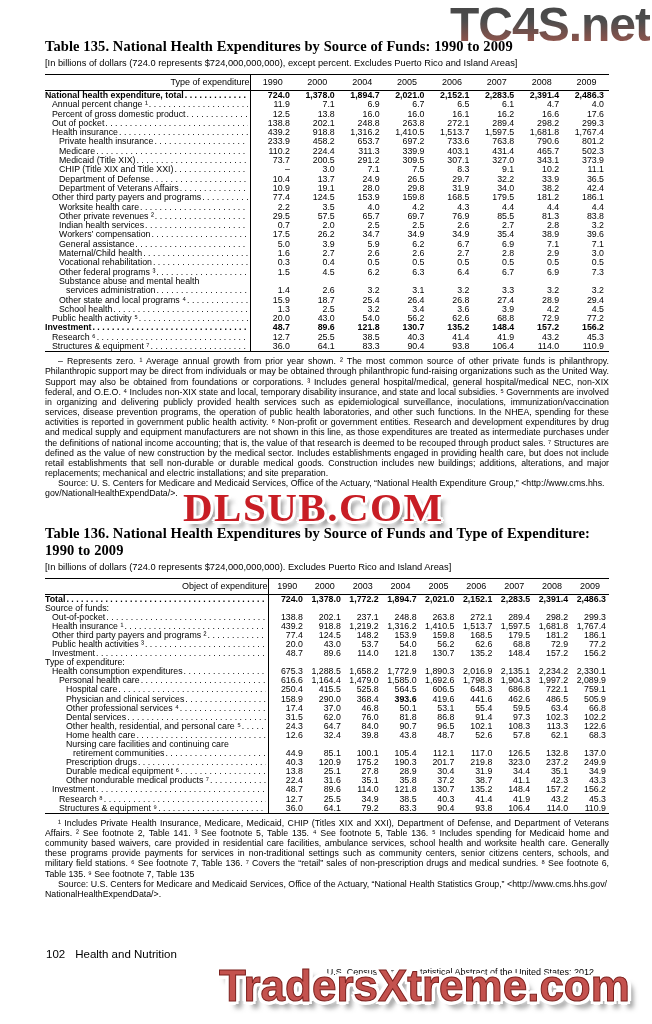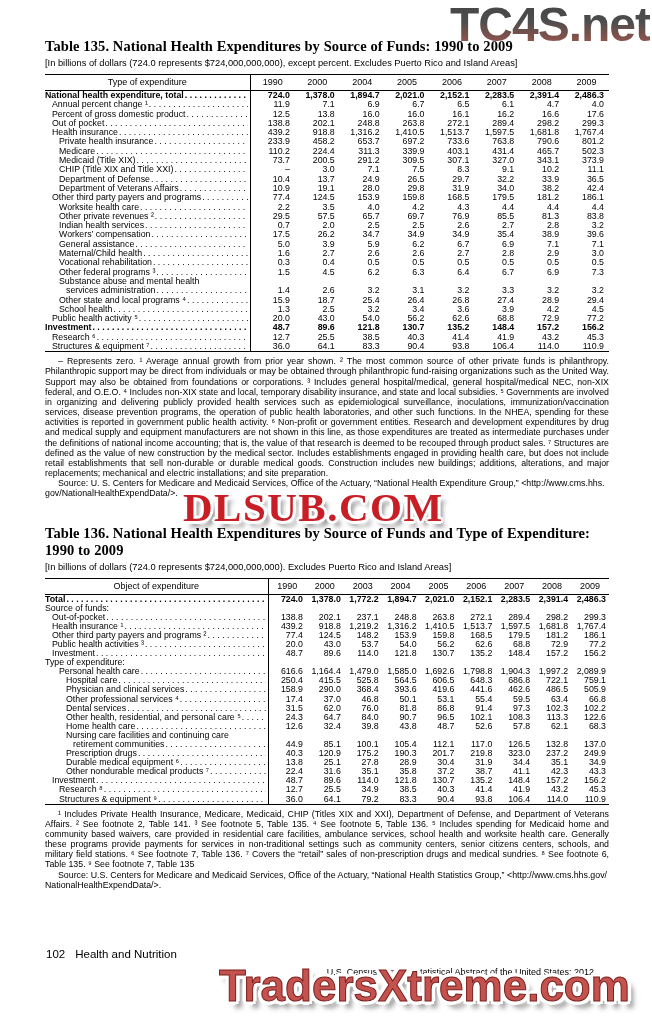--- a/index.html
+++ b/index.html
@@ -39,21 +39,21 @@
     border-top:1.6px solid #000;
     border-bottom:1.6px solid #000;
     font-size:8.8px;
   }
   .stat-table th{
     font-weight:normal;
     border-bottom:1px solid #000;
     padding:2px 0 3px 0;
     font-size:9px;
   }
-  .stat-table th.stub{text-align:center;}
+  .stat-table th.stub{text-align:right;}
   .stat-table th.yr{text-align:center;}
   .stat-table .first{border-left:1px solid #000;}
   .stat-table td{
     padding:0;
     vertical-align:bottom;
     line-height:9.3px;
   }
   #t136 td{line-height:9.1px;}
   .stat-table td.val{text-align:right;}
   .stat-table tr.bold{font-weight:bold;}
@@ -765,20 +765,37 @@
               <td class="val" style="padding-right: 3px;"></td>
               <td class="val" style="padding-right: 3px;"></td>
               <td class="val" style="padding-right: 3px;"></td>
               <td class="val" style="padding-right: 3px;"></td>
               <td class="val" style="padding-right: 3px;"></td>
               <td class="val" style="padding-right: 3px;"></td>
               <td class="val" style="padding-right: 3px;"></td>
             </tr>
             <tr>
               <td class="lbl">
+                <div class="lf" style="padding-left: 7px;">
+                  <span class="txt">Health consumption expenditures</span>
+                  <span class="dots"></span>
+                </div>
+              </td>
+              <td class="val first" style="padding-right: 3px;">675.3</td>
+              <td class="val" style="padding-right: 3px;">1,288.5</td>
+              <td class="val" style="padding-right: 3px;">1,658.2</td>
+              <td class="val" style="padding-right: 3px;">1,772.9</td>
+              <td class="val" style="padding-right: 3px;">1,890.3</td>
+              <td class="val" style="padding-right: 3px;">2,016.9</td>
+              <td class="val" style="padding-right: 3px;">2,135.1</td>
+              <td class="val" style="padding-right: 3px;">2,234.2</td>
+              <td class="val" style="padding-right: 3px;">2,330.1</td>
+            </tr>
+            <tr>
+              <td class="lbl">
                 <div class="lf" style="padding-left: 14px;">
                   <span class="txt">Personal health care</span>
                   <span class="dots"></span>
                 </div>
               </td>
               <td class="val first" style="padding-right: 3px;">616.6</td>
               <td class="val" style="padding-right: 3px;">1,164.4</td>
               <td class="val" style="padding-right: 3px;">1,479.0</td>
               <td class="val" style="padding-right: 3px;">1,585.0</td>
               <td class="val" style="padding-right: 3px;">1,692.6</td>
@@ -807,21 +824,21 @@
             <tr>
               <td class="lbl">
                 <div class="lf" style="padding-left: 21px;">
                   <span class="txt">Physician and clinical services</span>
                   <span class="dots"></span>
                 </div>
               </td>
               <td class="val first" style="padding-right: 3px;">158.9</td>
               <td class="val" style="padding-right: 3px;">290.0</td>
               <td class="val" style="padding-right: 3px;">368.4</td>
-              <td class="val" style="padding-right: 3px;">393.6</td>
+              <td class="val" style="padding-right: 3px; font-weight: bold;">393.6</td>
               <td class="val" style="padding-right: 3px;">419.6</td>
               <td class="val" style="padding-right: 3px;">441.6</td>
               <td class="val" style="padding-right: 3px;">462.6</td>
               <td class="val" style="padding-right: 3px;">486.5</td>
               <td class="val" style="padding-right: 3px;">505.9</td>
             </tr>
             <tr>
               <td class="lbl">
                 <div class="lf" style="padding-left: 21px;">
                   <span class="txt">Other professional services ⁴</span>

